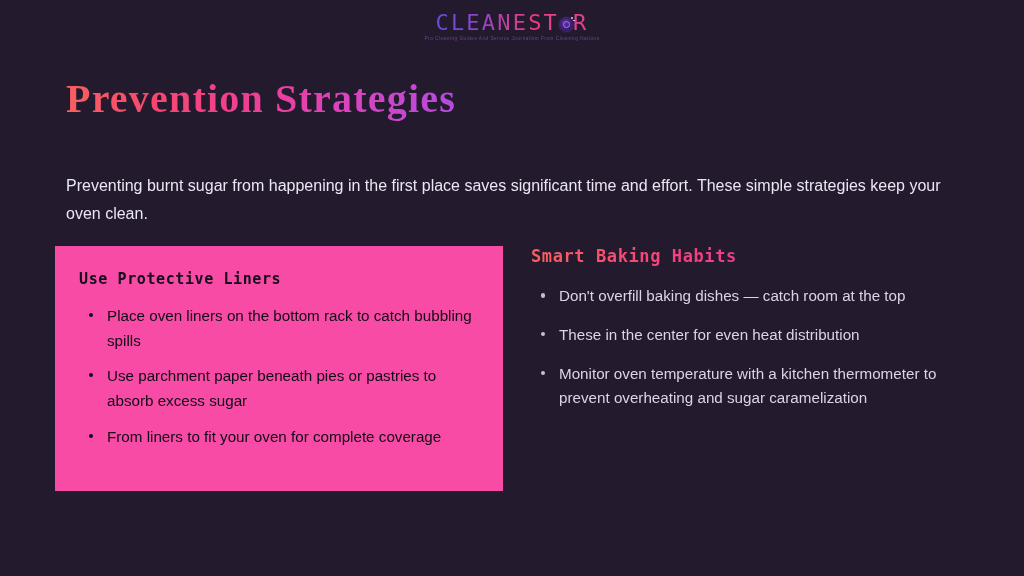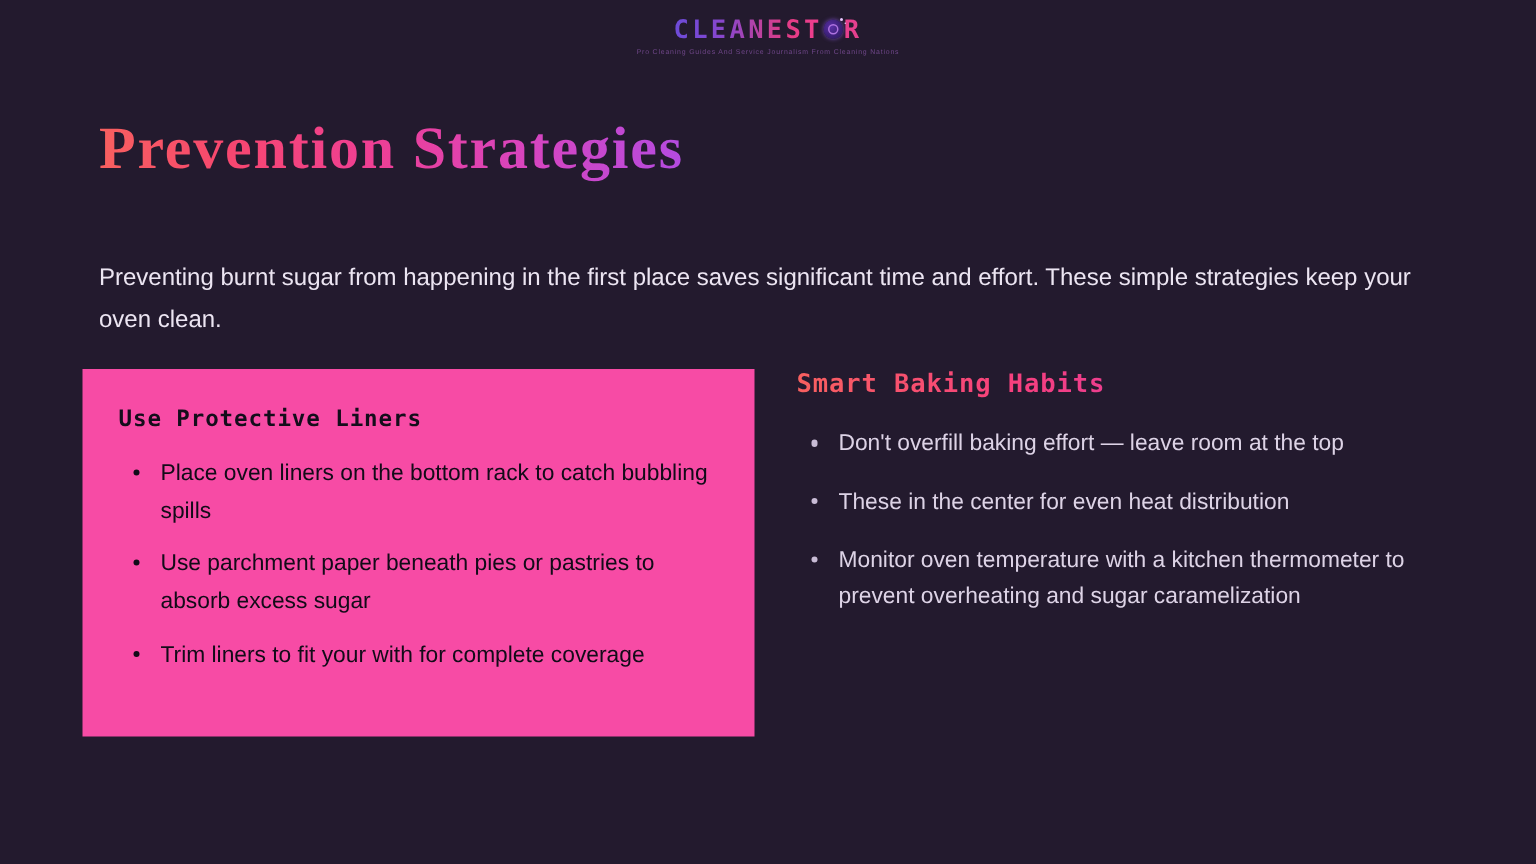--- a/index.html
+++ b/index.html
@@ -30,22 +30,22 @@
     top: 12px;
     left: 0;
     width: 100%;
     text-align: center;
     user-select: none;
   }
 
   .brand-wordmark {
     display: inline-block;
     font-family: "DejaVu Sans Mono", monospace;
-    font-size: 17px;
-    font-weight: bold;
+    font-size: 22px;
+    font-weight: normal;
     letter-spacing: 2.2px;
     line-height: 1;
     background: linear-gradient(90deg,
         #6d4bd8 0%,
         #7b48d4 16%,
         #8f46c9 30%,
         #c2419a 48%,
         #e53c86 62%,
         #ef3f8f 78%,
         #e2408e 100%);
@@ -238,29 +238,29 @@
   <p class="intro">Preventing burnt sugar from happening in the first place saves significant time and effort. These simple strategies keep your oven clean.</p>
 
   <div class="columns">
 
     <div class="col-left">
       <div class="card-pink">
         <h2 class="card-title">Use Protective Liners</h2>
         <ul class="bullets">
           <li>Place oven liners on the bottom rack to catch bubbling spills</li>
           <li>Use parchment paper beneath pies or pastries to absorb excess sugar</li>
-          <li>Trim liners to fit your with for complete coverage</li>
+          <li>From liners to fit your oven for complete coverage</li>
         </ul>
       </div>
     </div>
 
     <div class="col-right">
       <h2 class="card-title">Smart Baking Habits</h2>
       <ul class="bullets">
-        <li>Don't overfill baking effort — leave room at the top</li>
+        <li>Don't overfill baking dishes — catch room at the top</li>
         <li>These in the center for even heat distribution</li>
         <li>Monitor oven temperature with a kitchen thermometer to prevent overheating and sugar caramelization</li>
       </ul>
     </div>
 
   </div>
 
 </div>
 
 </body></html>

